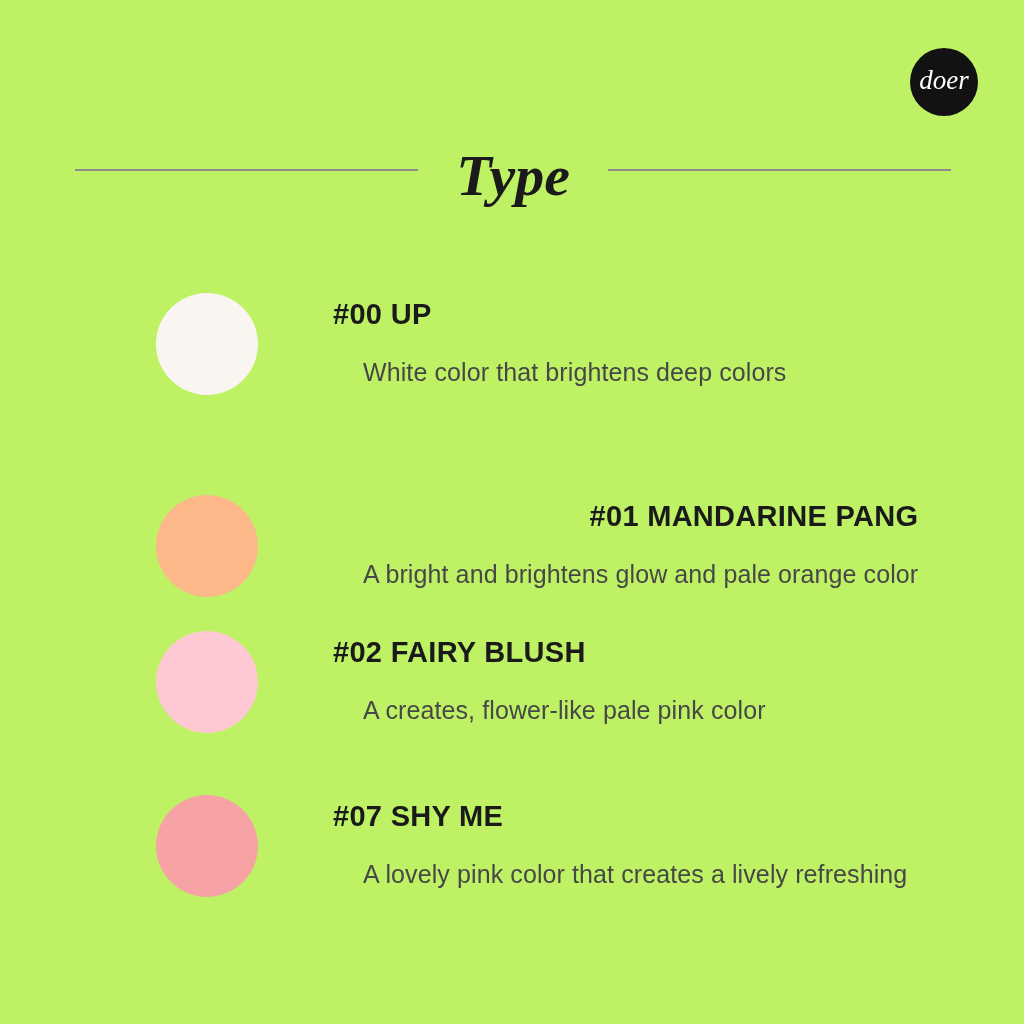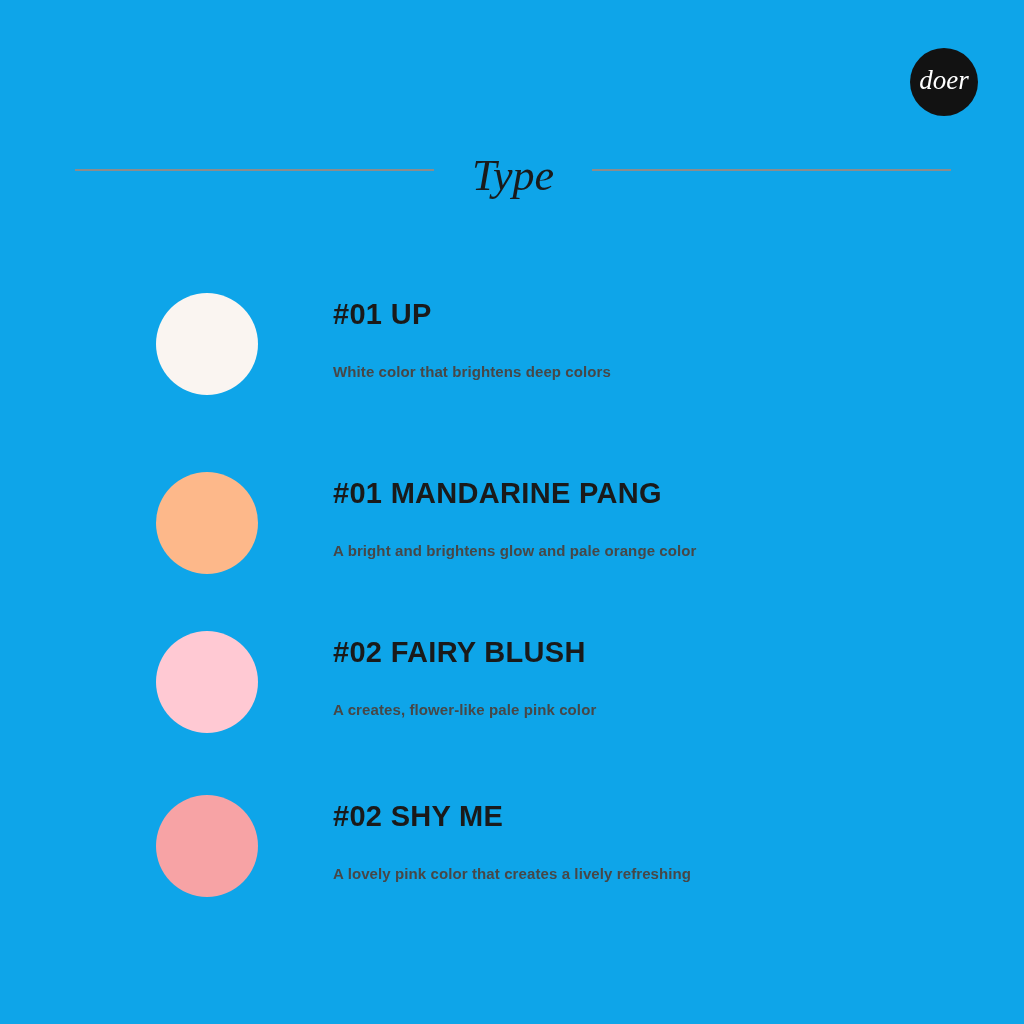--- a/index.html
+++ b/index.html
@@ -7,21 +7,21 @@
   body {
     font-family: "Liberation Sans", sans-serif;
     width: 1024px; height: 1024px;
     position: relative;
     overflow: hidden;
   }
   .canvas {
     position: absolute;
     left: 0; top: 0;
     width: 1024px; height: 1024px;
-    background: #0ea5e9;
+    background: #bef264;
   }
 
   
   .logo {
     position: absolute;
     left: 910px; top: 48px;
     width: 68px; height: 68px;
     border-radius: 50%;
     display: flex; align-items: center; justify-content: center;
   }
@@ -44,81 +44,82 @@
   }
   .rule {
     flex: 1;
     height: 2px;
     position: relative;
     top: -6px;
   }
   .section-title {
     font-family: "Liberation Serif", serif;
     font-style: italic;
-    font-weight: 400;
-    font-size: 44px;
+    font-weight: 700;
+    font-size: 58px;
     line-height: 72px;
     white-space: nowrap;
   }
 
   
   .type-row {
     position: absolute;
     left: 156px;
     display: flex;
     align-items: flex-start;
   }
   .row-0 { top: 293px; }
-  .row-1 { top: 472px; }
+  .row-1 { top: 495px; text-align: right; }
   .row-2 { top: 631px; }
   .row-3 { top: 795px; }
   .swatch {
     width: 102px; height: 102px;
     border-radius: 50%;
     flex: 0 0 auto;
   }
   .row-texts {
     margin-left: 75px;
     padding-top: 4px;
   }
   .type-label {
     font-size: 29px;
     font-weight: bold;
     line-height: 34px;
     letter-spacing: 0.3px;
     white-space: nowrap;
   }
   .type-desc {
     margin-top: 28px;
-    font-size: 15px;
-    font-weight: bold;
+    font-size: 25px;
+    font-weight: normal;
     line-height: 26px;
     letter-spacing: 0.1px;
     white-space: nowrap;
+    margin-left: 30px;
   }
 </style>
 </head>
 <body>
 
 <div class="canvas">
 
   <div class="logo" style="background-color: rgb(18, 18, 18);">
     <span class="logo-text" style="color: rgb(255, 255, 255);">doer</span>
   </div>
 
   <div class="section-header">
     <div class="rule" style="background-color: rgb(140, 140, 140);"></div>
     <div class="section-title" style="color: rgb(26, 26, 26);">Type</div>
     <div class="rule" style="background-color: rgb(140, 140, 140);"></div>
   </div>
 
   <div class="type-row row-0">
     <div class="swatch" style="background-color: rgb(250, 245, 241);"></div>
     <div class="row-texts">
-      <div class="type-label" style="color: rgb(26, 26, 26);">#01 UP</div>
+      <div class="type-label" style="color: rgb(26, 26, 26);">#00 UP</div>
       <div class="type-desc" style="color: rgb(71, 71, 71);">White color that brightens deep colors</div>
     </div>
   </div>
 
   <div class="type-row row-1">
     <div class="swatch" style="background-color: rgb(253, 184, 138);"></div>
     <div class="row-texts">
       <div class="type-label" style="color: rgb(26, 26, 26);">#01 MANDARINE PANG</div>
       <div class="type-desc" style="color: rgb(71, 71, 71);">A bright and brightens glow and pale orange color</div>
     </div>
@@ -128,18 +129,18 @@
     <div class="swatch" style="background-color: rgb(255, 201, 211);"></div>
     <div class="row-texts">
       <div class="type-label" style="color: rgb(26, 26, 26);">#02 FAIRY BLUSH</div>
       <div class="type-desc" style="color: rgb(71, 71, 71);">A creates, flower-like pale pink color</div>
     </div>
   </div>
 
   <div class="type-row row-3">
     <div class="swatch" style="background-color: rgb(247, 163, 165);"></div>
     <div class="row-texts">
-      <div class="type-label" style="color: rgb(26, 26, 26);">#02 SHY ME</div>
+      <div class="type-label" style="color: rgb(26, 26, 26);">#07 SHY ME</div>
       <div class="type-desc" style="color: rgb(71, 71, 71);">A lovely pink color that creates a lively refreshing</div>
     </div>
   </div>
 
 </div>
 
 </body></html>

